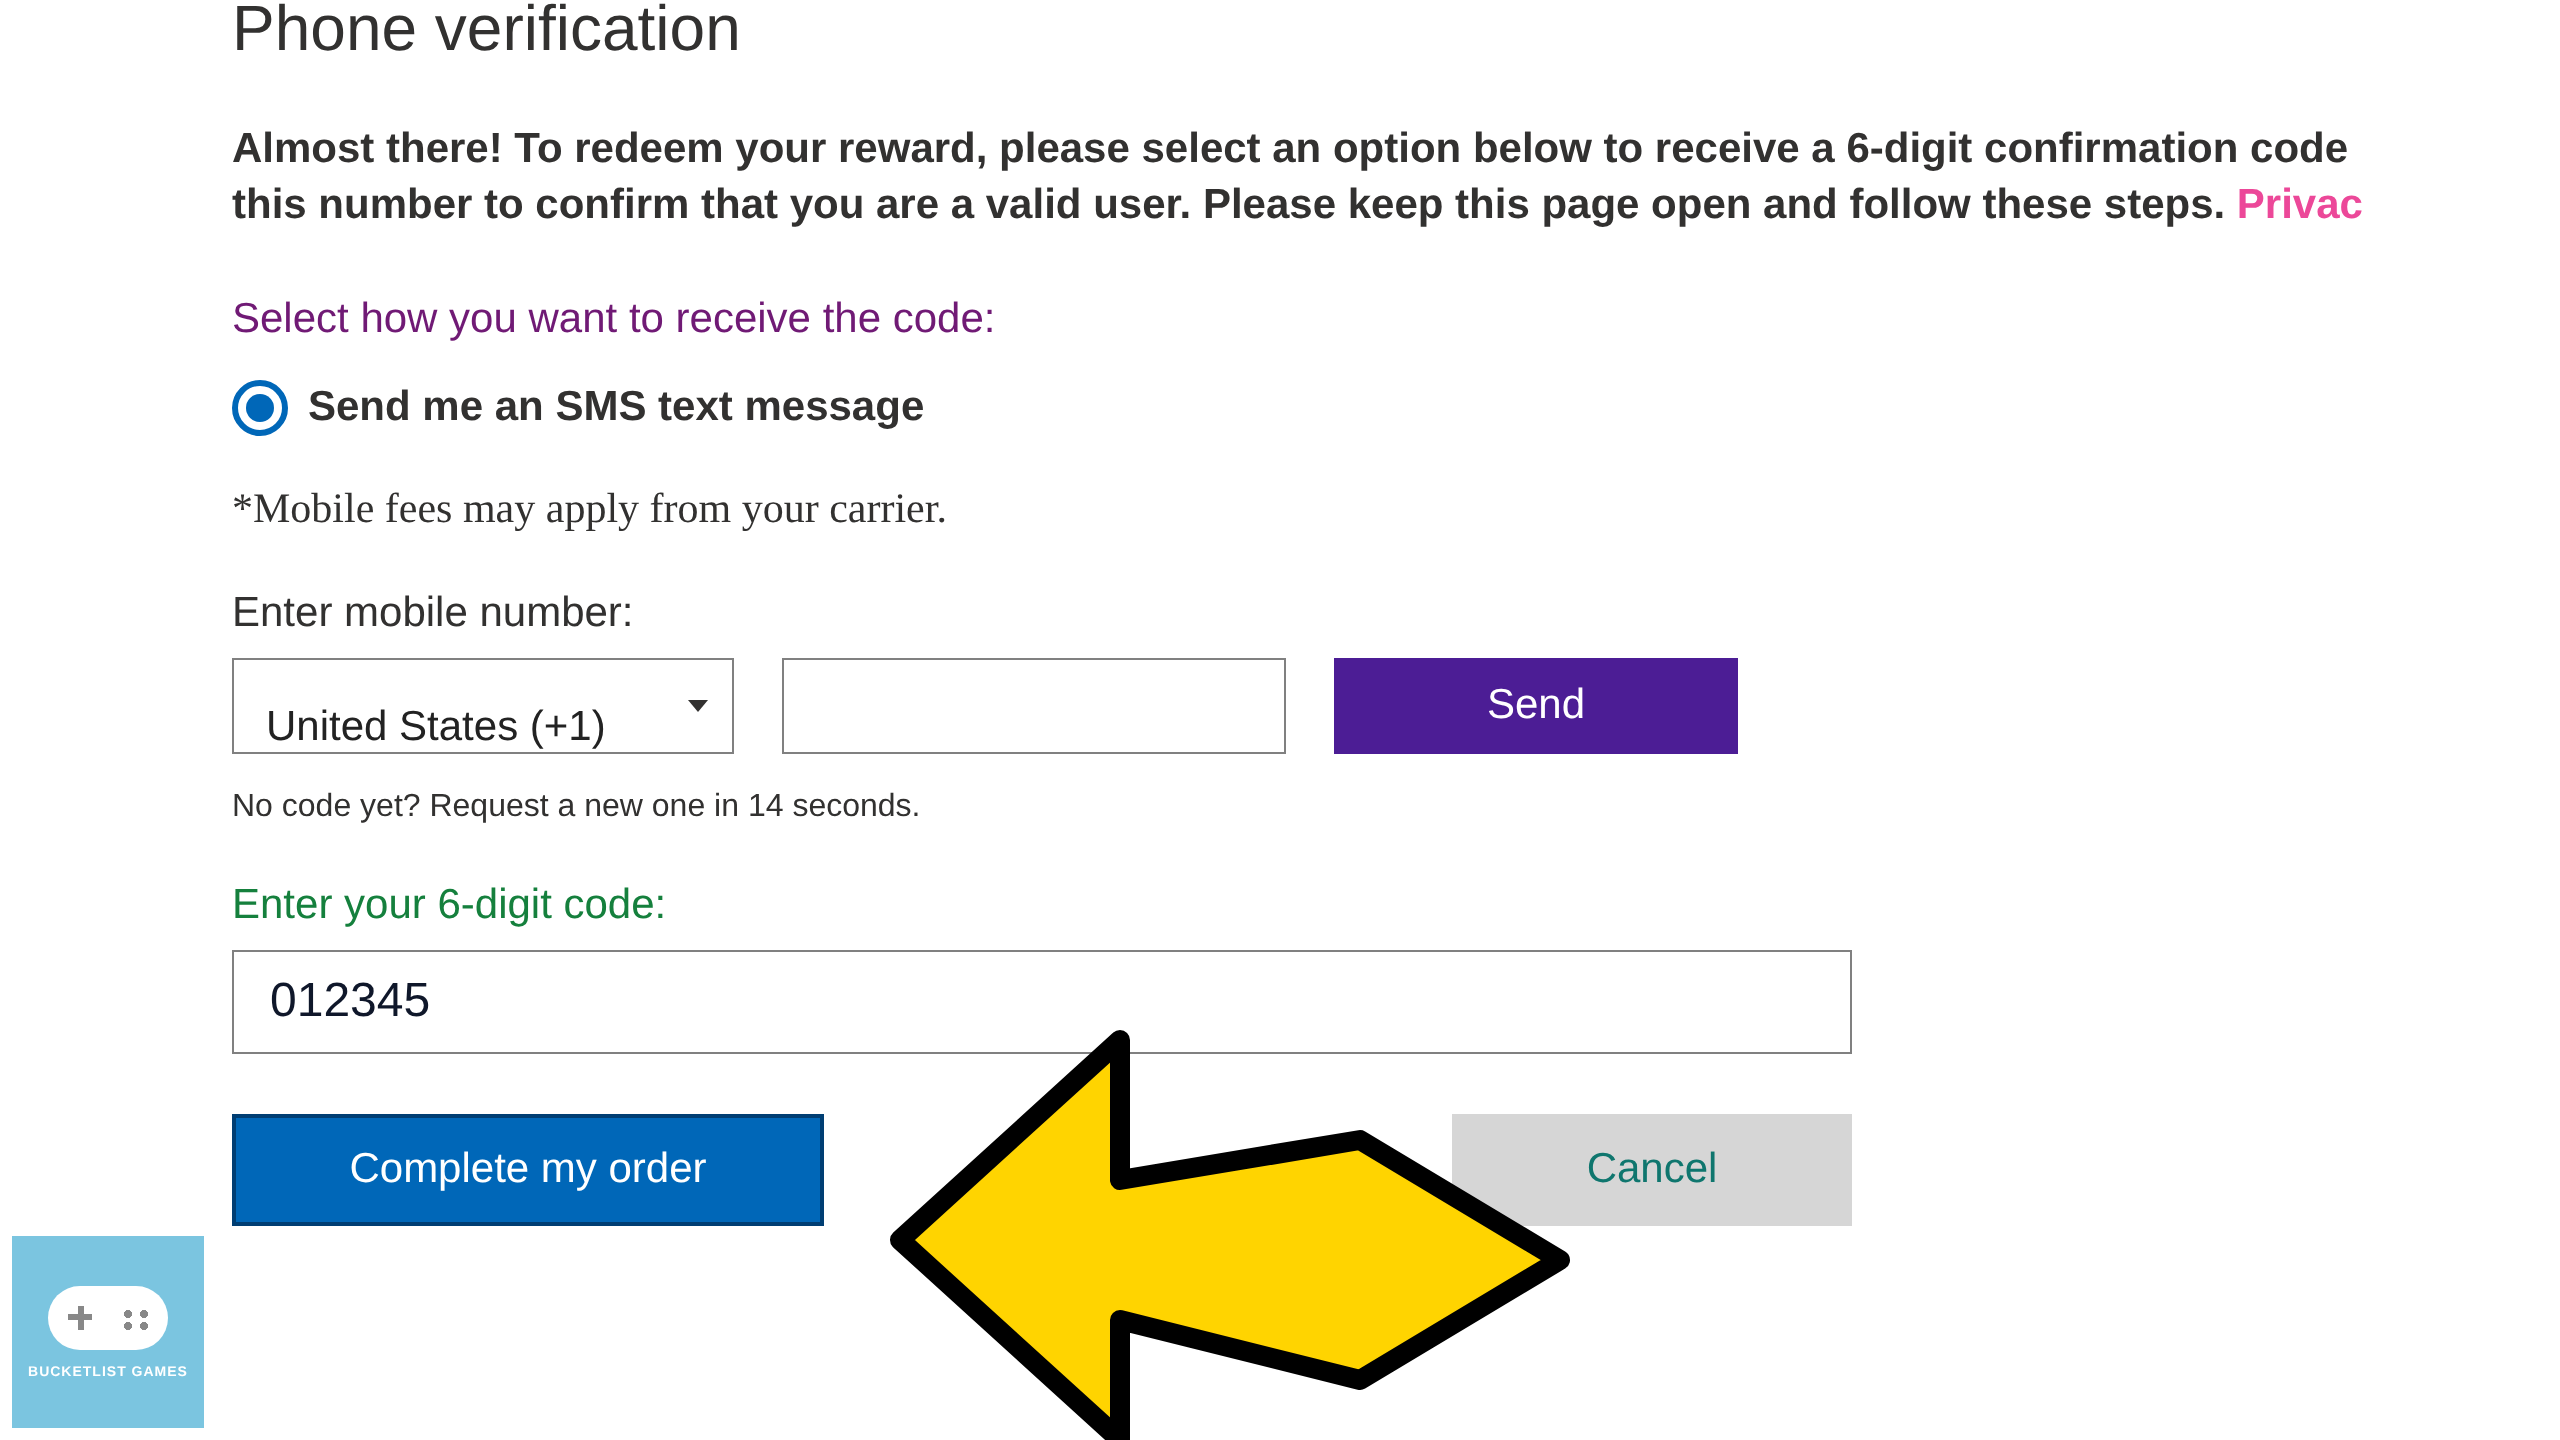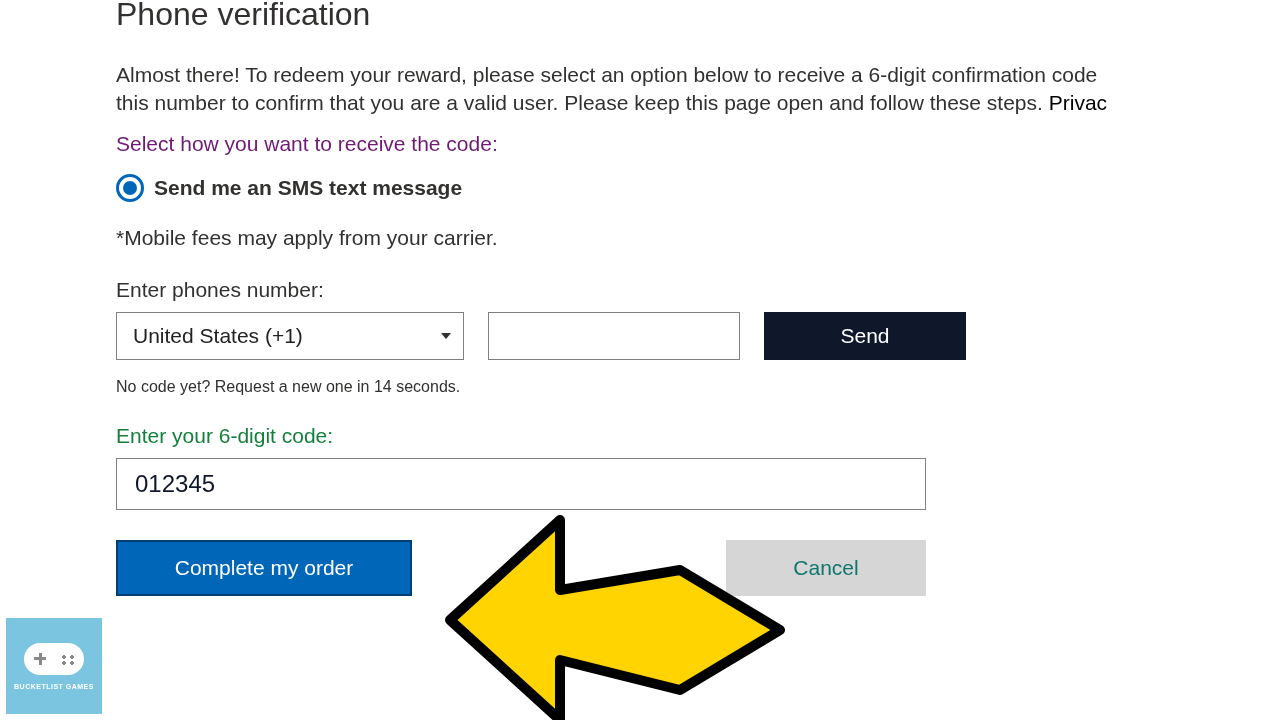--- a/index.html
+++ b/index.html
@@ -21,25 +21,26 @@
       font-size: 32px;
       font-weight: 400;
       color: #323130;
       margin-bottom: 28px;
       margin-top: -4px;
     }
     .intro-text {
       font-size: 21px;
       line-height: 1.35;
       color: #323130;
-      margin-bottom: 14px;
+      margin-bottom: 30px;
       white-space: nowrap;
+      font-weight: bold;
     }
     .privacy-link {
-      color: #000000;
+      color: #ec4899;
       text-decoration: none;
       cursor: pointer;
     }
     .select-label {
       font-size: 21px;
       color: #701a75;
       margin-bottom: 18px;
     }
     .radio-group { margin-bottom: 24px; }
     .radio-option {
@@ -71,39 +72,40 @@
     }
     .radio-label {
       font-size: 21px;
       color: #323130;
       font-weight: bold;
     }
     .fees-note {
       font-size: 21px;
       color: #323130;
       margin-bottom: 28px;
+      font-family: Liberation Serif, serif;
     }
     .phone-label {
       font-size: 21px;
       color: #323130;
       margin-bottom: 10px;
     }
     .phone-row {
       display: flex;
       gap: 24px;
       align-items: center;
       margin-bottom: 18px;
     }
     .country-select {
       position: relative;
-      width: 348px;
+      width: 251px;
       height: 48px;
       border: 1px solid #808080;
       display: flex;
-      align-items: center;
+      align-items: flex-end;
       padding: 0 36px 0 16px;
       font-size: 21px;
       background: #fff;
       cursor: pointer;
     }
     .chevron {
       position: absolute;
       right: 12px;
       top: 50%;
       transform: translateY(-50%);
@@ -116,21 +118,21 @@
       width: 252px;
       height: 48px;
       border: 1px solid #808080;
       font-size: 21px;
       padding: 0 10px;
       outline: none;
     }
     .send-button {
       width: 202px;
       height: 48px;
-      background: #0f172a;
+      background: #4c1d95;
       color: #fff;
       border: none;
       font-size: 21px;
       cursor: pointer;
     }
     .countdown-text {
       font-size: 16px;
       color: #323130;
       margin-bottom: 28px;
     }
@@ -241,21 +243,21 @@
 
   <div class="radio-group">
     <div class="radio-option">
       <span class="radio-circle selected"></span>
       <span class="radio-label">Send me an SMS text message</span>
     </div>
   </div>
 
   <p class="fees-note">*Mobile fees may apply from your carrier.</p>
 
-  <p class="phone-label">Enter phones number:</p>
+  <p class="phone-label">Enter mobile number:</p>
 
   <div class="phone-row">
     <div class="country-select">
       <span>United States (+1)</span>
       <span class="chevron"></span>
     </div>
     <input type="text" class="phone-input" value="" style="">
     <button class="send-button">Send</button>
   </div>
 

